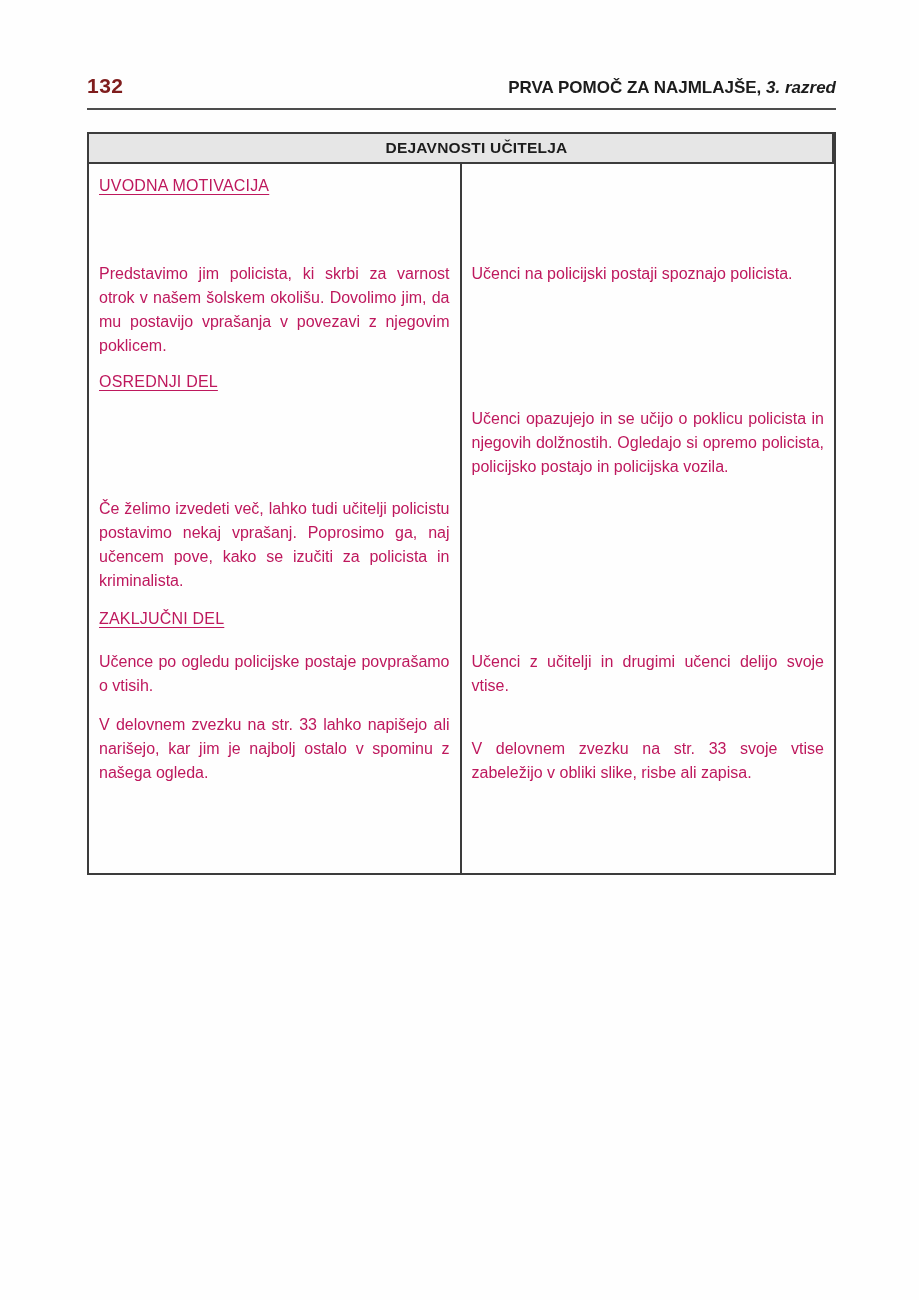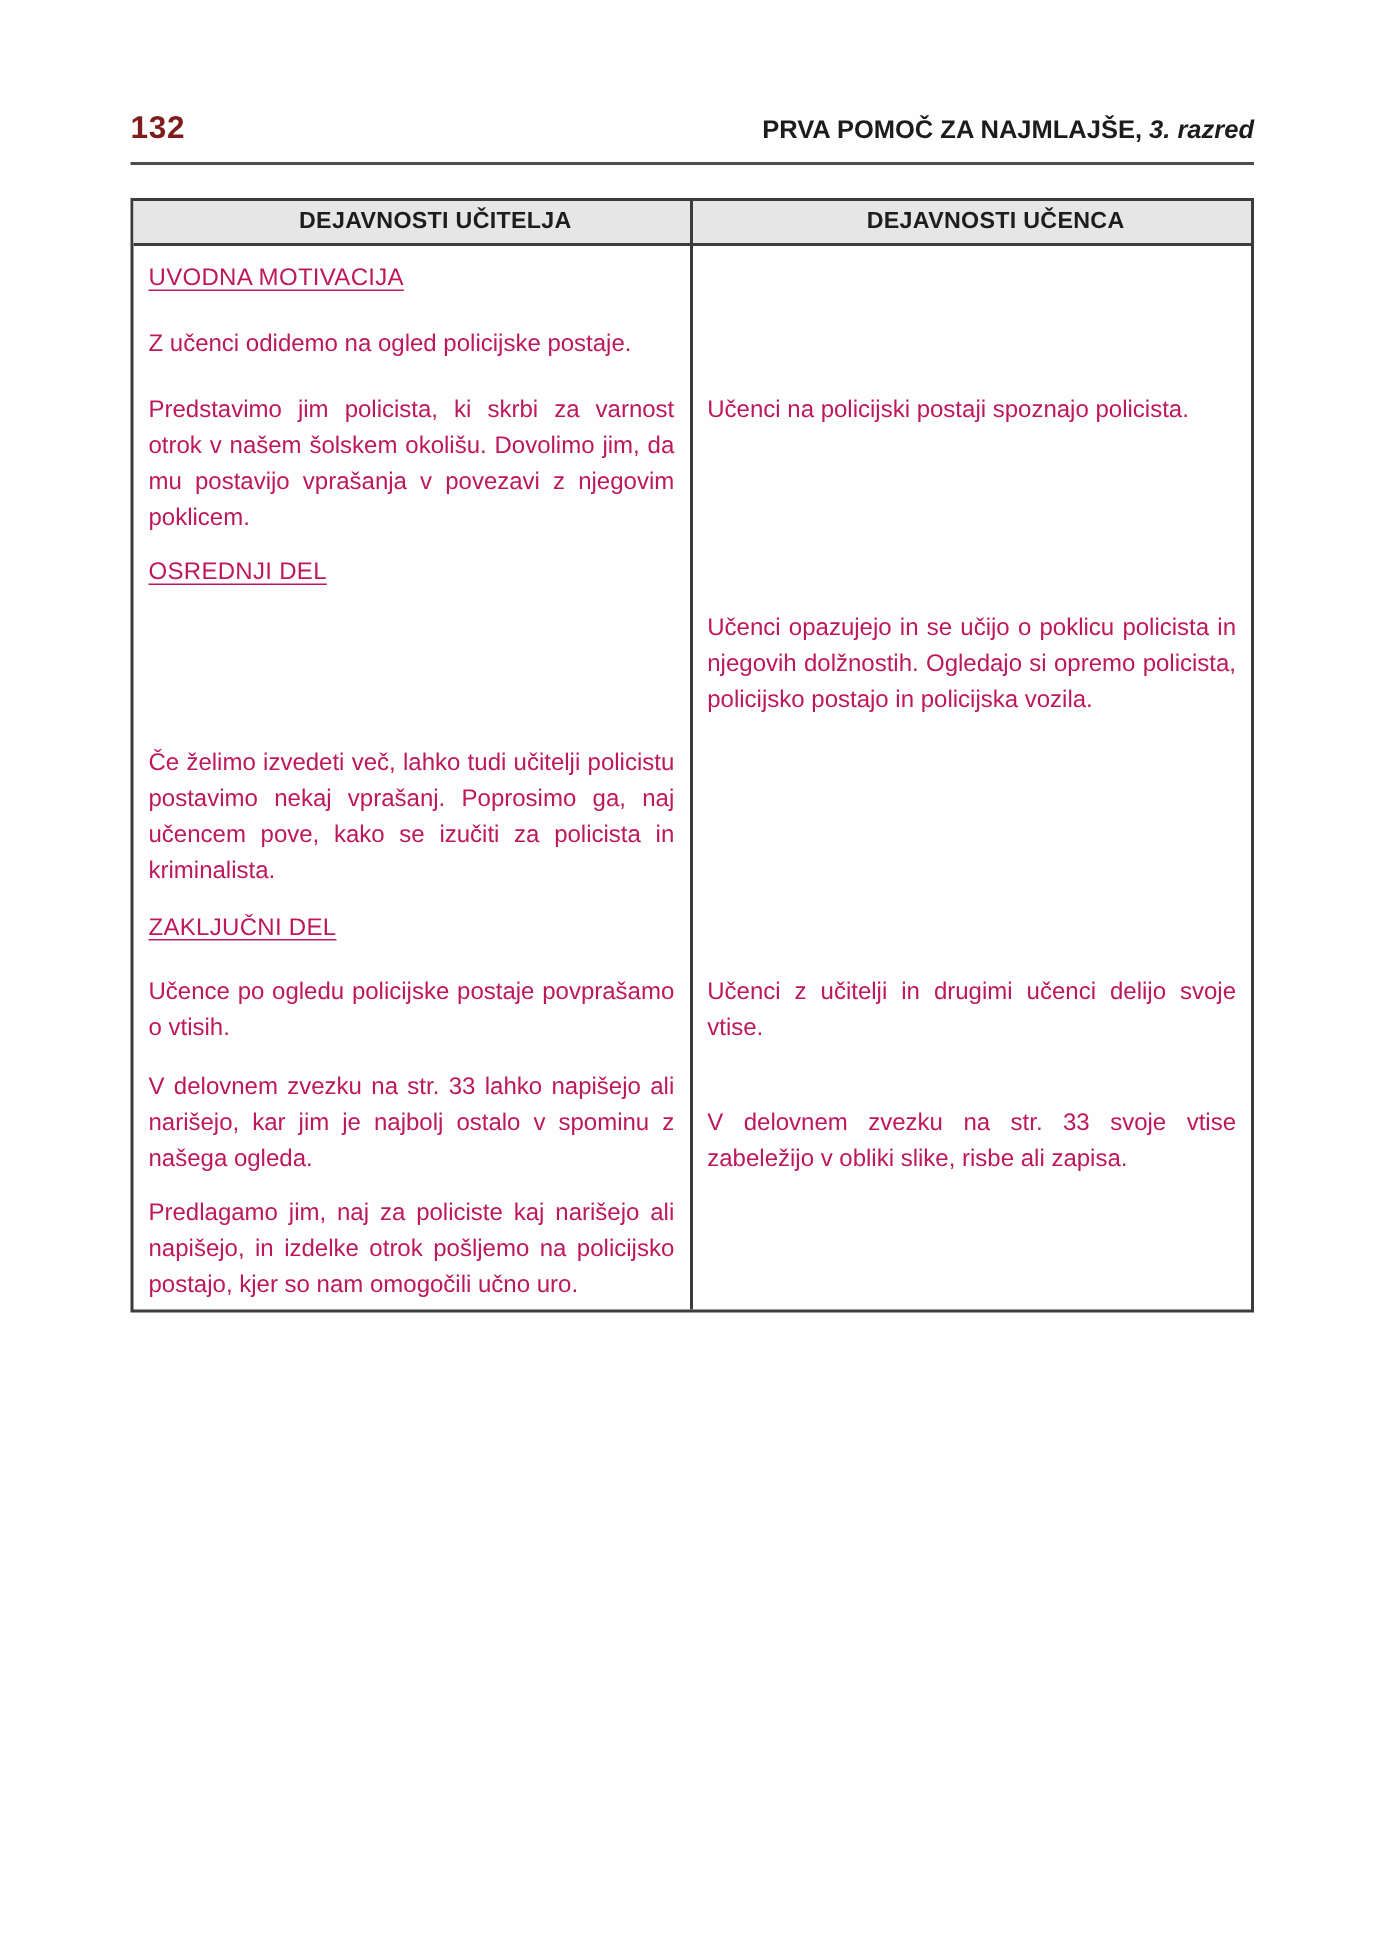--- a/index.html
+++ b/index.html
@@ -71,35 +71,32 @@
     <span class="page-number">132</span>
     <span class="page-title"><span>PRVA POMOČ ZA NAJMLAJŠE,</span>&nbsp;<span class="edition">3. razred</span></span>
   </header>
 
   <div class="header-rule"></div>
 
   <div class="activities-table">
 
     <div class="thead">
       <div class="th">DEJAVNOSTI UČITELJA</div>
-      <div class="th">DEJAVNOSTI UČENCA</div>
     </div>
 
     <div class="tbody">
 
       <div class="col left">
         <div class="cell-text heading" style="top:10px">UVODNA MOTIVACIJA</div>
-        <div class="cell-text" style="top:54px">Z učenci odidemo na ogled policijske postaje.</div>
         <div class="cell-text" style="top:98px">Predstavimo jim policista, ki skrbi za varnost otrok v našem šolskem okolišu. Dovolimo jim, da mu postavijo vprašanja v povezavi z njegovim poklicem.</div>
         <div class="cell-text heading" style="top:206px">OSREDNJI DEL</div>
         <div class="cell-text" style="top:333px">Če želimo izvedeti več, lahko tudi učitelji policistu postavimo nekaj vprašanj. Poprosimo ga, naj učencem pove, kako se izučiti za policista in kriminalista.</div>
         <div class="cell-text" style="top:486px">Učence po ogledu policijske postaje povprašamo o vtisih.</div>
         <div class="cell-text heading" style="top:443px">ZAKLJUČNI DEL</div>
         <div class="cell-text" style="top:549px">V delovnem zvezku na str. 33 lahko napišejo ali narišejo, kar jim je najbolj ostalo v spominu z našega ogleda.</div>
-        <div class="cell-text" style="top:633px">Predlagamo jim, naj za policiste kaj narišejo ali napišejo, in izdelke otrok pošljemo na policijsko postajo, kjer so nam omogočili učno uro.</div>
       </div>
 
       <div class="col right">
         <div class="cell-text" style="top:98px">Učenci na policijski postaji spoznajo policista.</div>
         <div class="cell-text" style="top:243px">Učenci opazujejo in se učijo o poklicu policista in njegovih dolžnostih. Ogledajo si opremo policista, policijsko postajo in policijska vozila.</div>
         <div class="cell-text" style="top:486px">Učenci z učitelji in drugimi učenci delijo svoje vtise.</div>
         <div class="cell-text" style="top:573px">V delovnem zvezku na str. 33 svoje vtise zabeležijo v obliki slike, risbe ali zapisa.</div>
       </div>
 
     </div>

